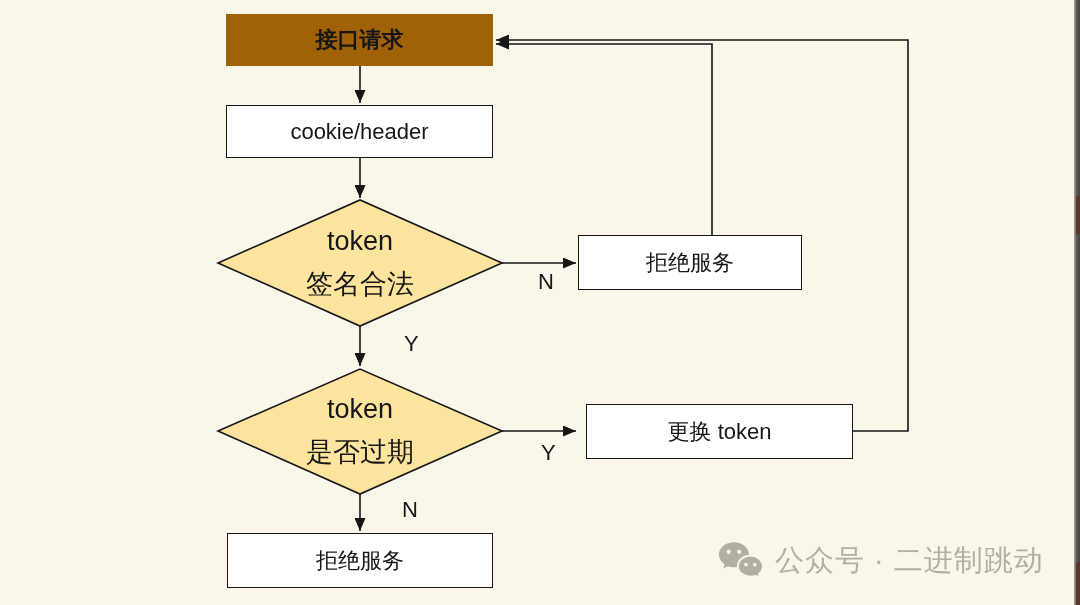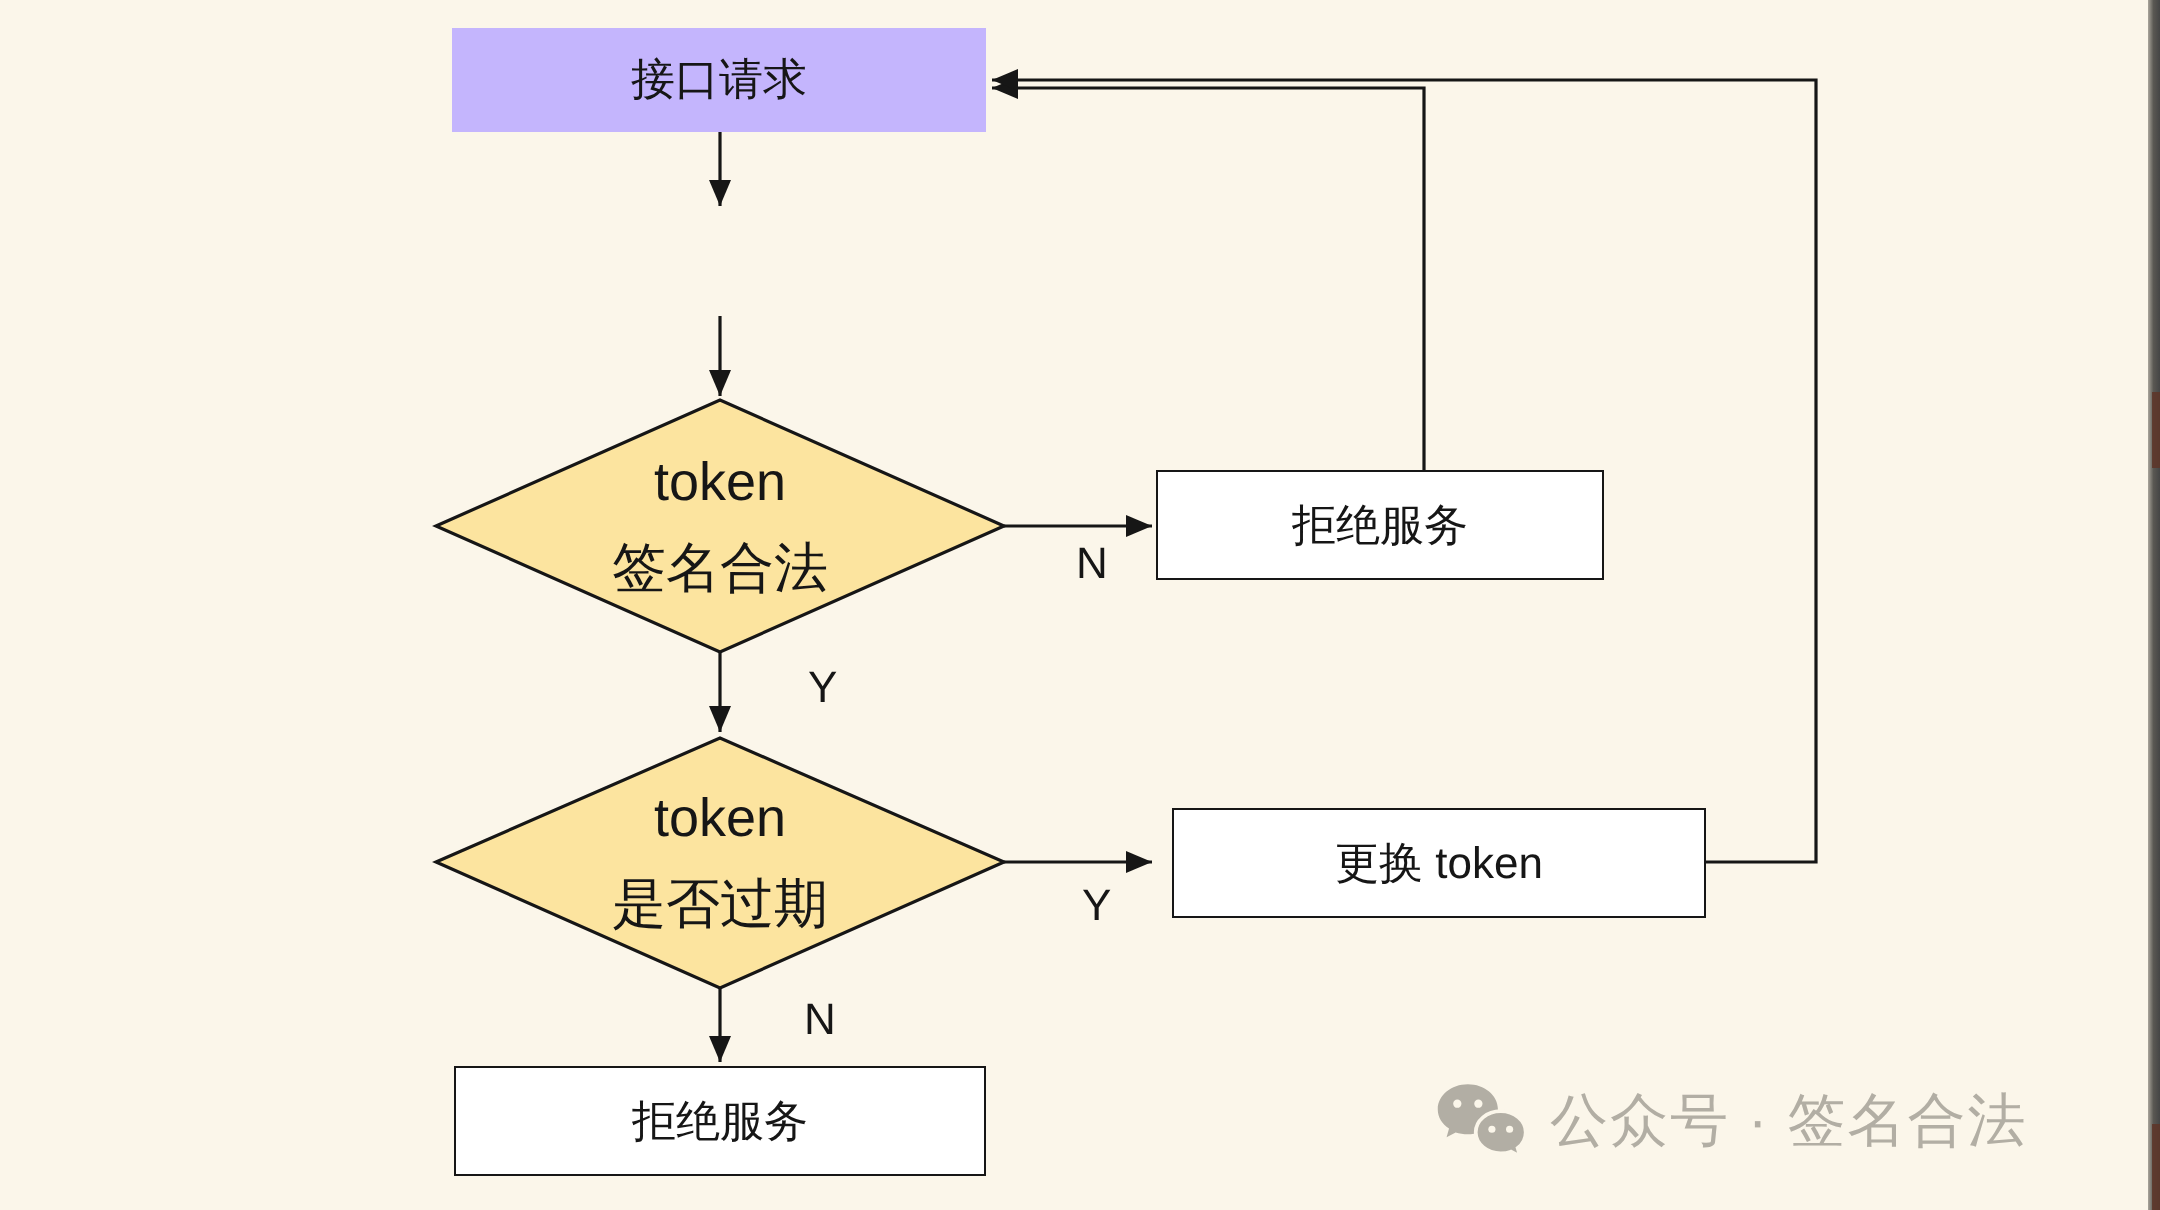--- a/index.html
+++ b/index.html
@@ -25,23 +25,23 @@
     display: flex;
     align-items: center;
     justify-content: center;
     font-size: 22px;
     color: #161616;
     background: #ffffff;
     border: 1.6px solid #161616;
     text-align: center;
   }
   .node.blue {
-    background: #c4b5fd;
+    background: #a16207;
     border: none;
-    font-weight: normal;
+    font-weight: bold;
   }
   .diamond-label {
     position: absolute;
     transform: translate(-50%, -50%);
     font-size: 27px;
     line-height: 1.6;
     color: #161616;
     text-align: center;
     white-space: pre-line;
   }
@@ -103,20 +103,23 @@
     <line x1="502" y1="431" x2="576" y2="431" stroke="#161616" stroke-width="1.6" marker-end="url(#arrow)"></line>
     <line x1="360" y1="494" x2="360" y2="531" stroke="#161616" stroke-width="1.6" marker-end="url(#arrow)"></line>
     <polyline points="712,235 712,44 496,44" fill="none" stroke="#161616" stroke-width="1.6" marker-end="url(#arrow)"></polyline>
     <polyline points="845,431 908,431 908,40 496,40" fill="none" stroke="#161616" stroke-width="1.6" marker-end="url(#arrow)"></polyline>
   </svg>
 
   <div class="node blue" style="left:226px; top:14px; width:267px; height:52px;">
     <span>接口请求</span>
   </div>
 
+  <div class="node" style="left:226px; top:105px; width:267px; height:53px;">
+    <span>cookie/header</span>
+  </div>
 
   <div class="node" style="left:578px; top:235px; width:224px; height:55px;">
     <span>拒绝服务</span>
   </div>
 
   <div class="node" style="left:586px; top:404px; width:267px; height:55px;">
     <span>更换 token</span>
   </div>
 
   <div class="node" style="left:227px; top:533px; width:266px; height:55px;">
@@ -135,21 +138,21 @@
 
   <div class="watermark">
     <svg width="47" height="41" viewBox="0 0 50 42">
       <path fill="#b2aea4" d="M18 1.5 C9.2 1.5 2 7.4 2 14.7 c0 4.2 2.3 7.9 6 10.3 L6.7 29.6 l4.8 -2.5 c2 0.6 4.2 1 6.5 1 8.8 0 16 -5.9 16 -13.3 C34 7.4 26.8 1.5 18 1.5 Z"></path>
       <circle cx="12.4" cy="11.8" r="2.2" fill="#fbf6ea"></circle>
       <circle cx="23.6" cy="11.8" r="2.2" fill="#fbf6ea"></circle>
       <path fill="#b2aea4" stroke="#fbf6ea" stroke-width="2" d="M35.5 15.8 c-7.4 0 -13.3 5 -13.3 11.2 0 6.2 6 11.2 13.3 11.2 1.9 0 3.8 -0.3 5.4 -0.9 l4.9 2.5 -1.3 -4.4 c2.7 -2 4.3 -5 4.3 -8.4 0 -6.2 -6 -11.2 -13.3 -11.2 Z"></path>
       <circle cx="30.8" cy="25.4" r="1.9" fill="#fbf6ea"></circle>
       <circle cx="40.2" cy="25.4" r="1.9" fill="#fbf6ea"></circle>
     </svg>
-    <span class="watermark-text">公众号 · 签名合法</span>
+    <span class="watermark-text">公众号 · 二进制跳动</span>
   </div>
 
   <div class="screen-edge-strip">
     <div class="patch p1"></div>
     <div class="patch p2"></div>
   </div>
 
 </div>
 
 </body></html>

